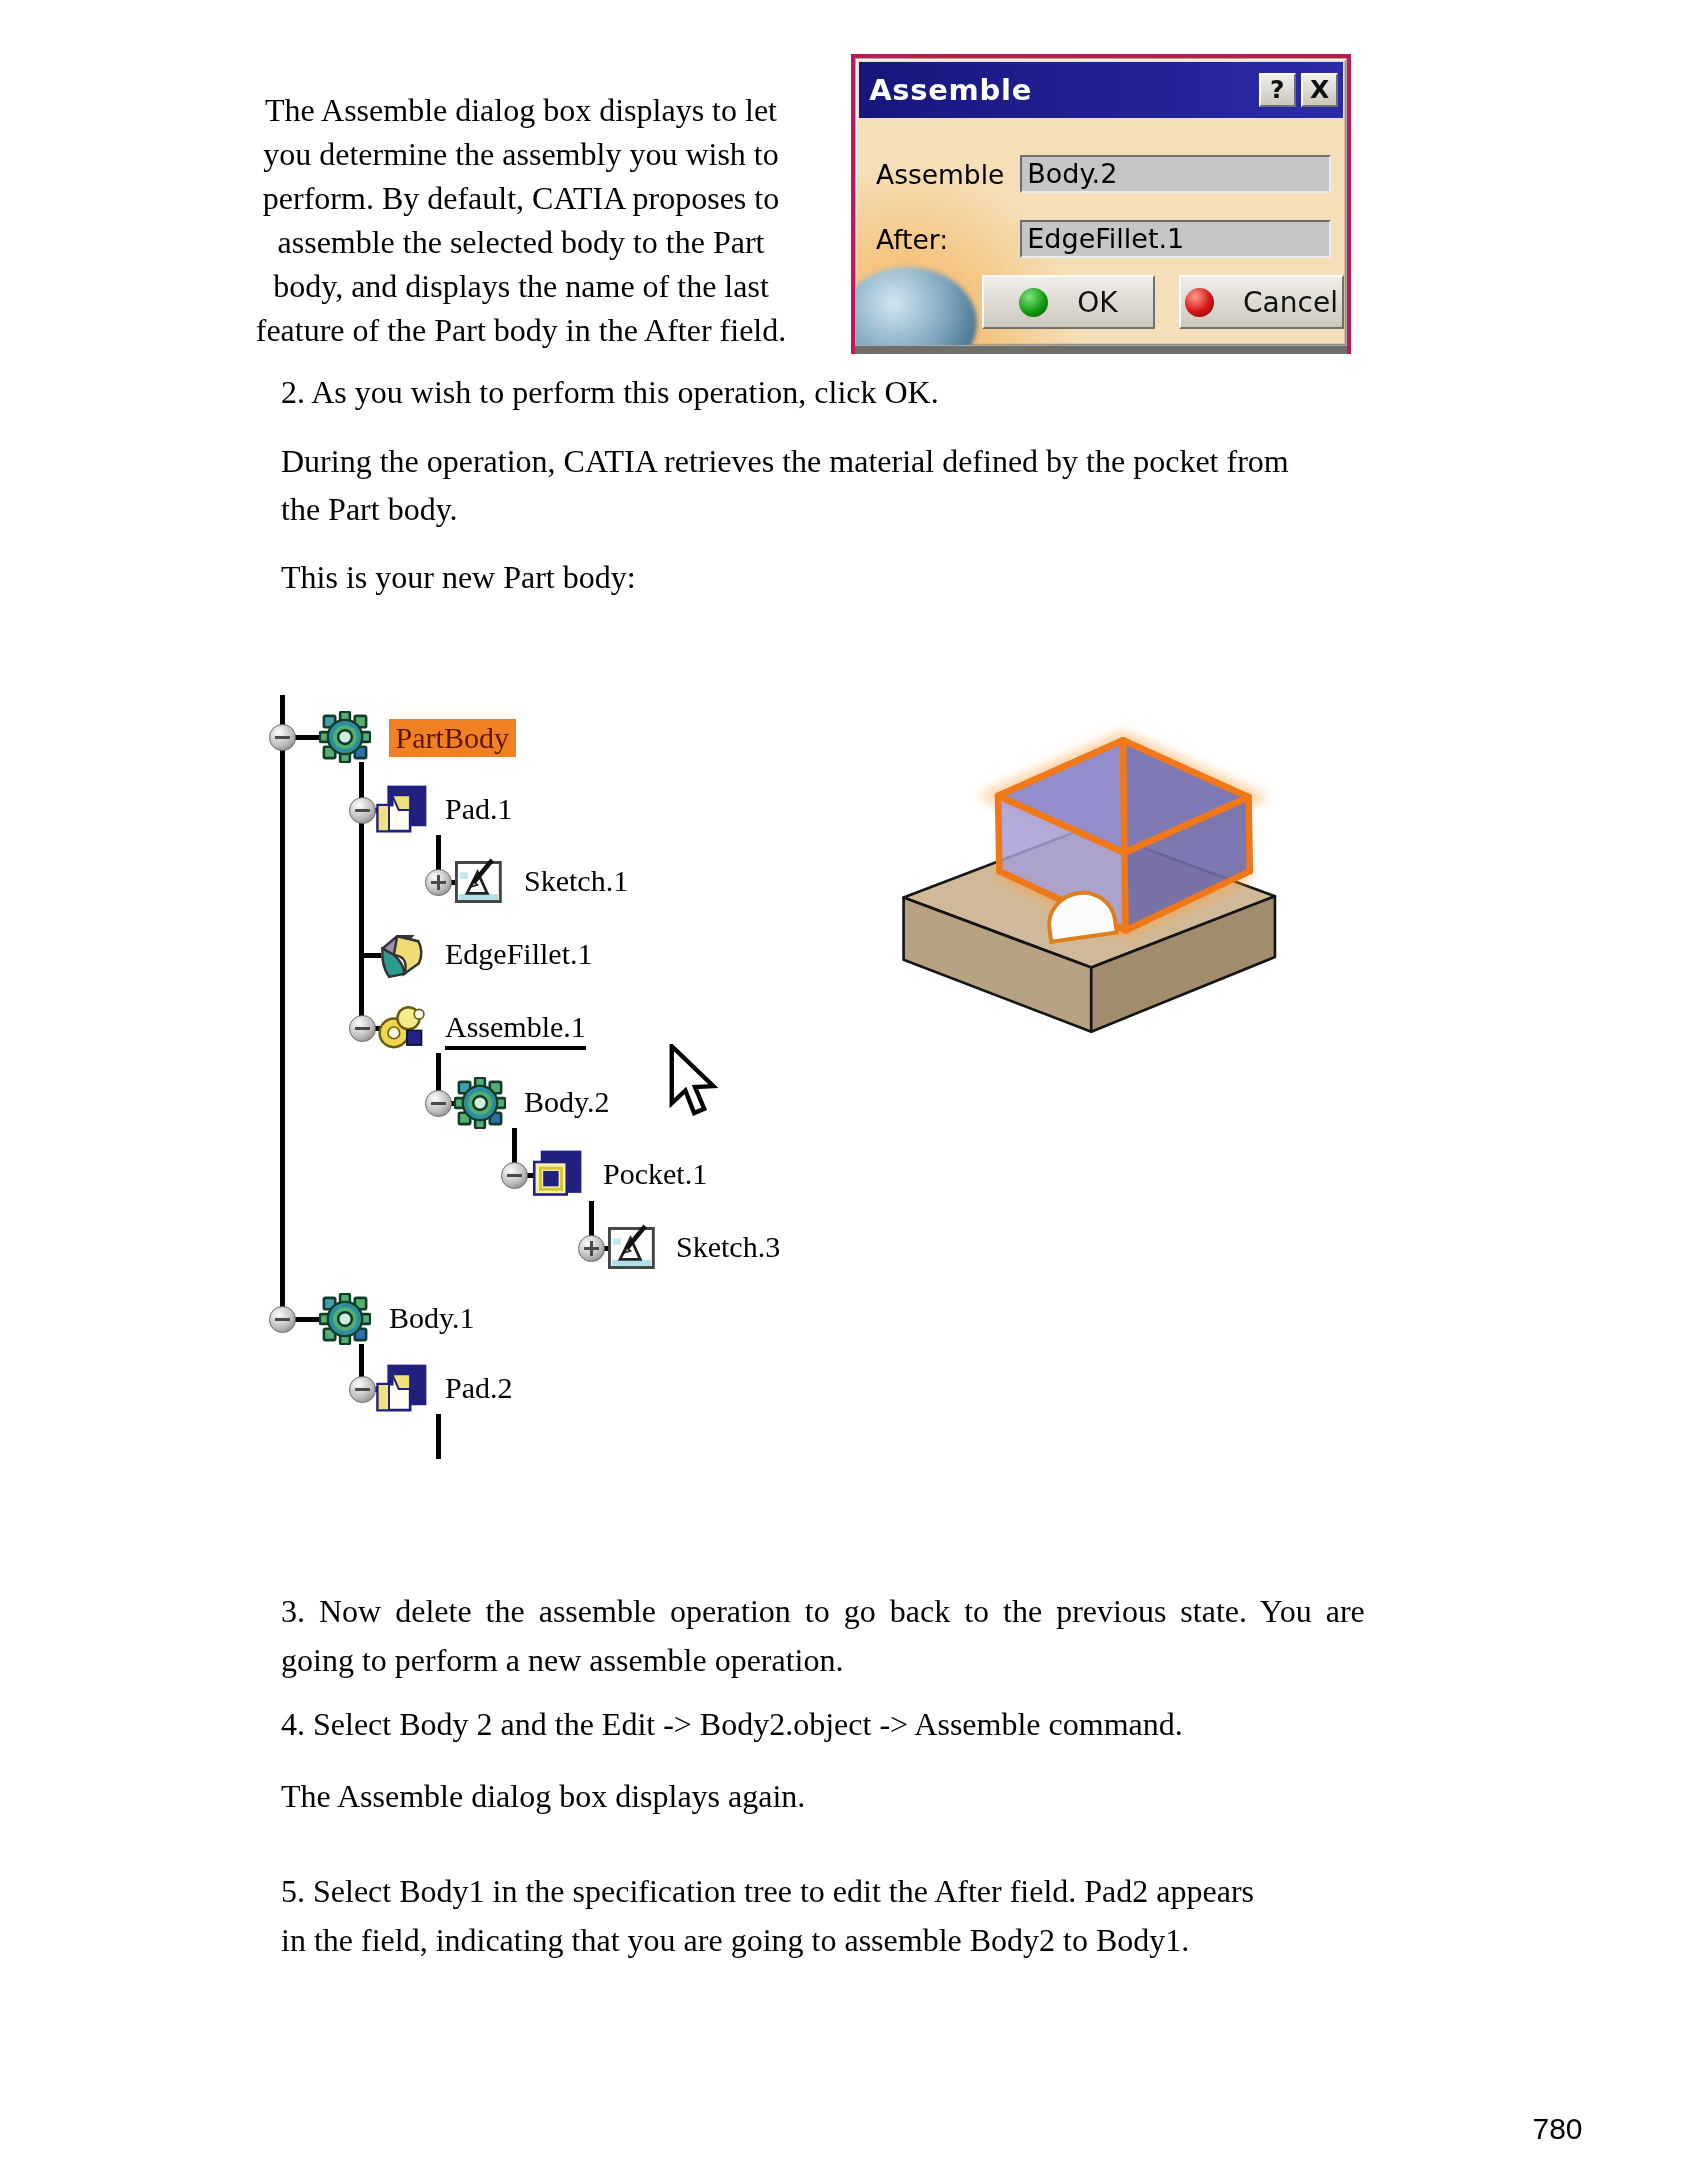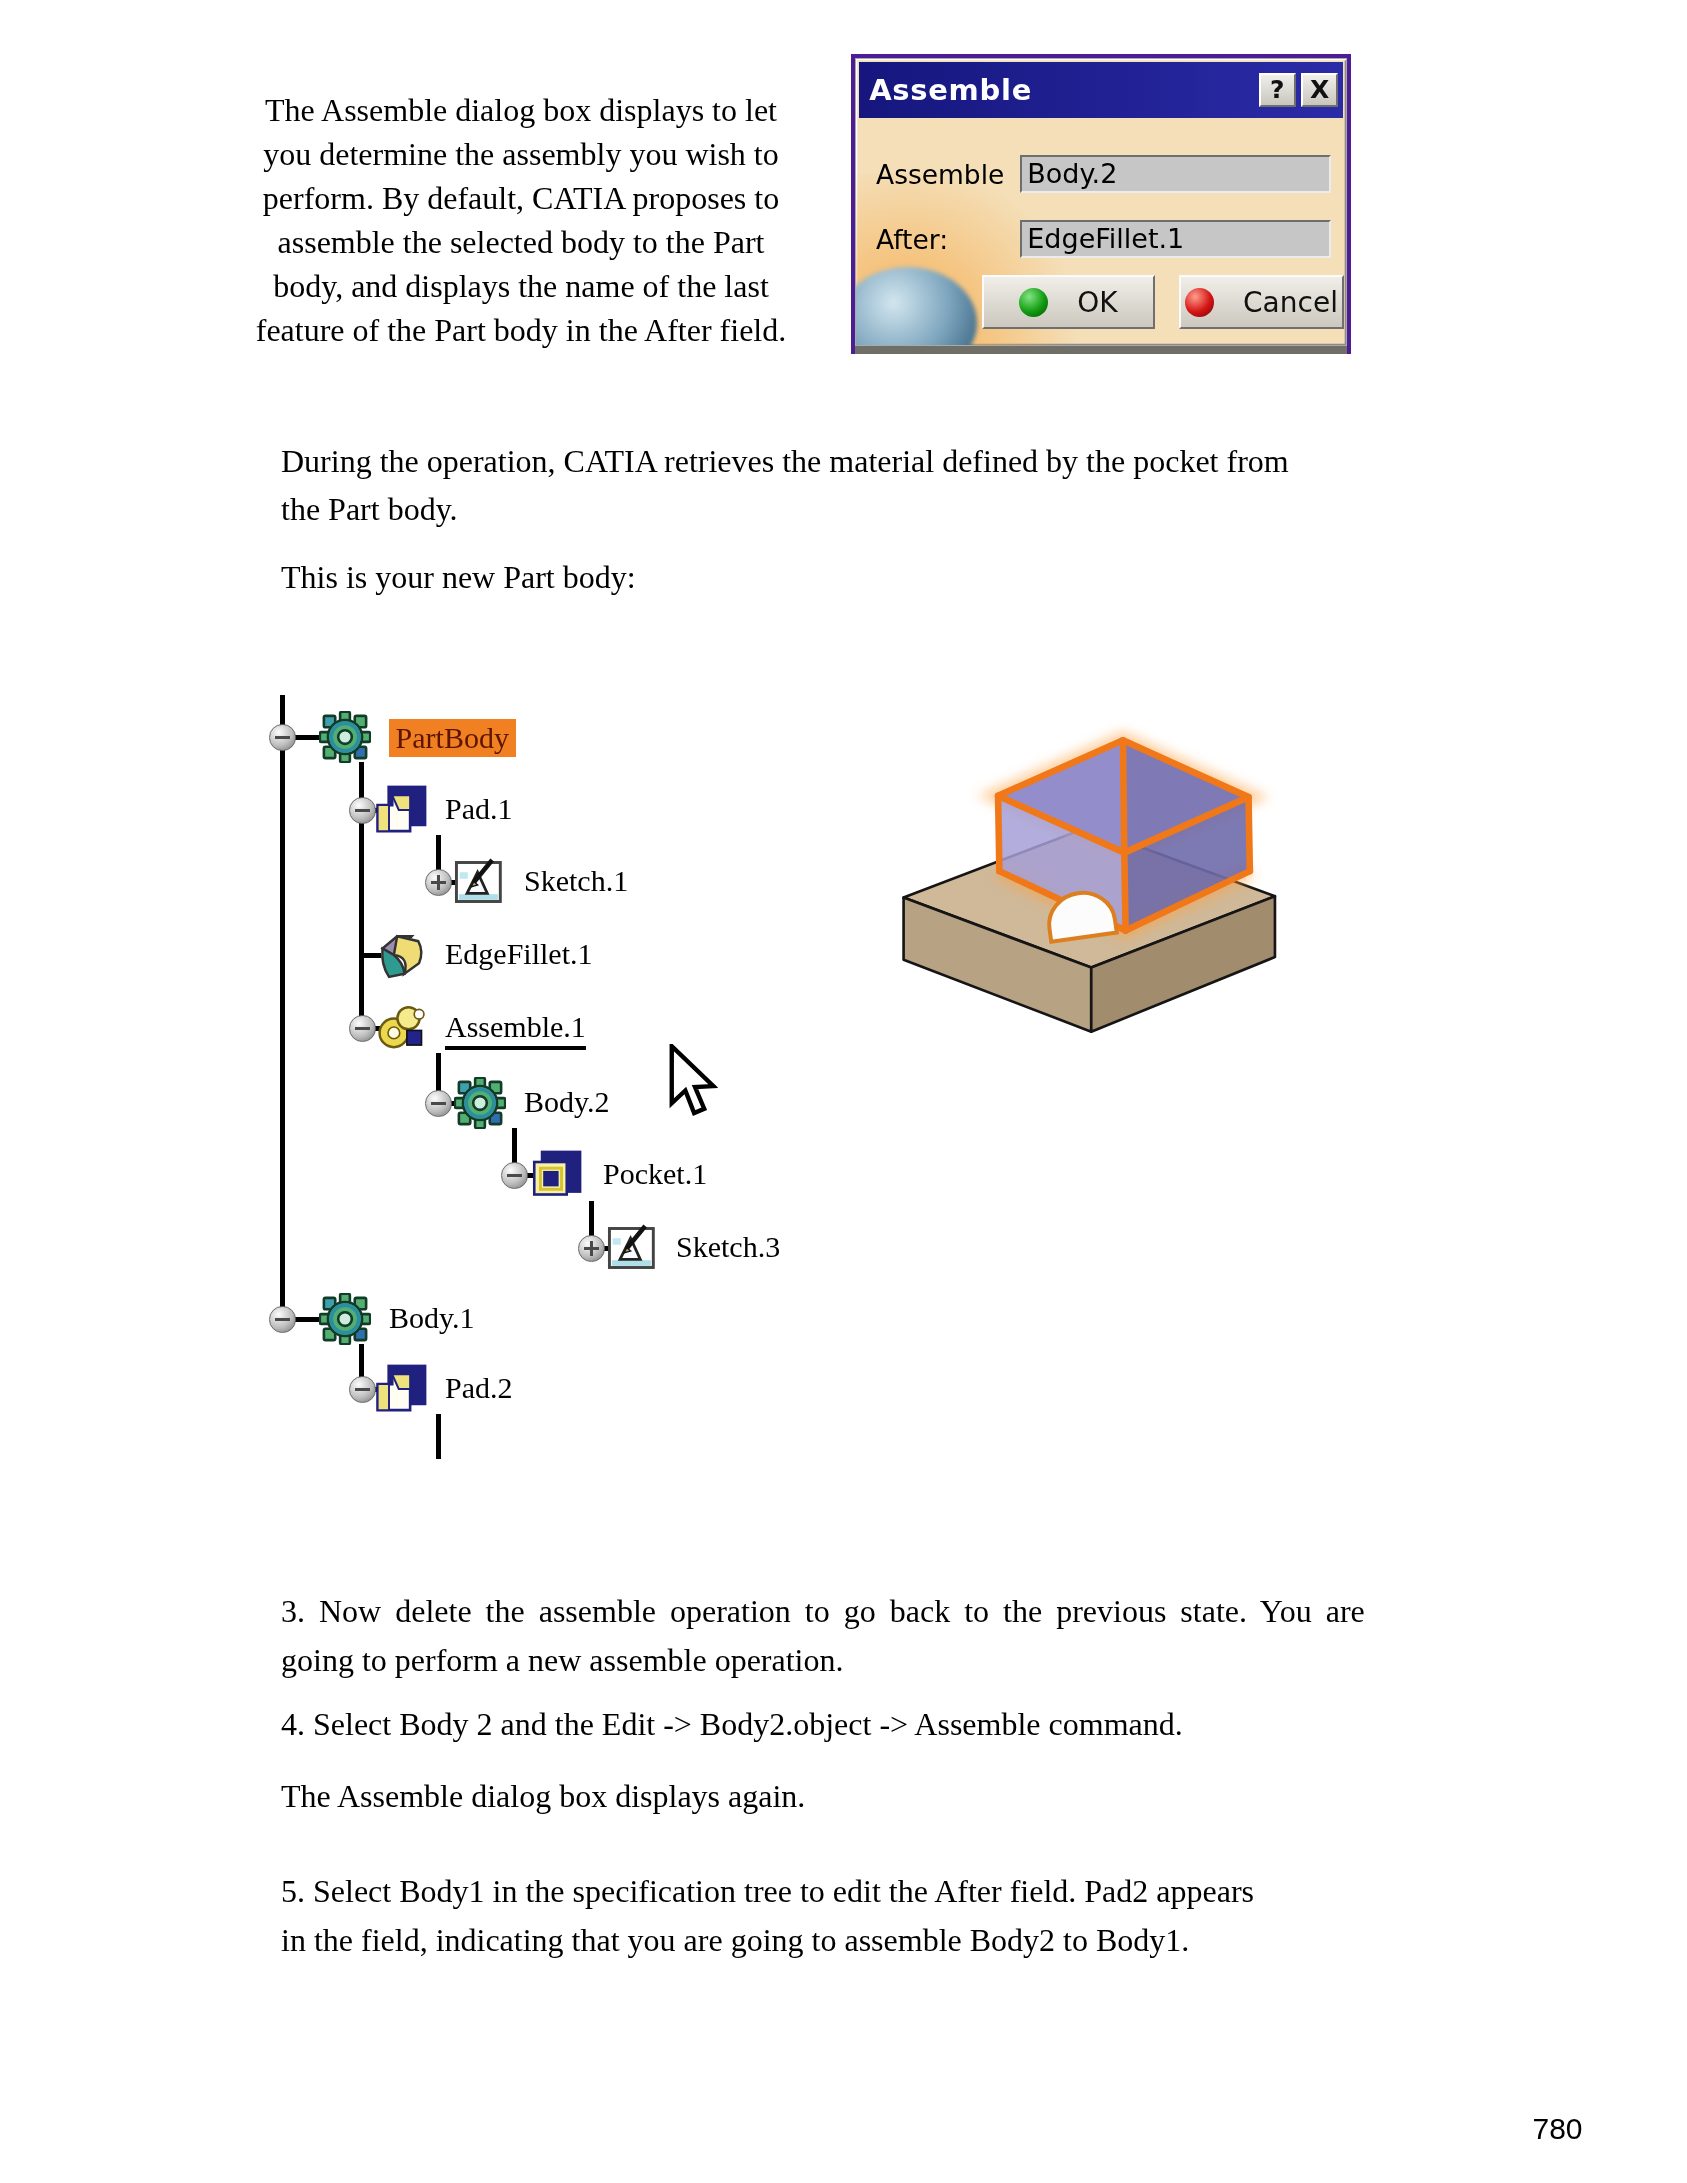--- a/index.html
+++ b/index.html
@@ -15,21 +15,21 @@
   .s3l1    { left:281px; top:1593px; width:1290px; word-spacing:6px; }
   .s3l2    { left:281px; top:1642px; width:1290px; }
   .step4   { left:281px; top:1706px; width:1290px; }
   .dlgagn  { left:281px; top:1778px; width:1290px; }
   .step5   { left:281px; top:1867px; width:1257px; line-height:49px; }
   .pagenum { position:absolute; left:1518px; top:2112px; width:79px; text-align:center;
              font-family:"Liberation Sans", sans-serif; font-size:30px; color:#000; }
 
   
   .shot { position:absolute; left:851px; top:54px; width:500px;
-          background:#4c1d95; padding:4px 4px 0 4px; box-sizing:border-box; }
+          background:#be185d; padding:4px 4px 0 4px; box-sizing:border-box; }
   .shot-bottom { height:8px; background:#6f6f68; }
   .dlg { position:relative; border:1.3px solid #a9a9a9; background:#f4dfb8;
          box-shadow: inset 1.3px 1.3px 0 #ffffff, inset -1.3px -1.3px 0 #8a8a8a;
          font-family:"DejaVu Sans", sans-serif; overflow:hidden; }
   .titlebar { position:relative; height:56px; margin:2.6px; background:linear-gradient(90deg,#16167e,#2b2ba8);
               display:flex; align-items:center; }
   .title { color:#fff; font-size:29px; font-weight:bold; padding-left:10.6px; letter-spacing:0.7px; }
   .tbbtns { margin-left:auto; display:flex; gap:5.3px; padding-right:5.3px; }
   .tbbtn { width:37px; height:34px; background:linear-gradient(180deg,#f0efeb,#c9c6bd);
            border:2px solid; border-color:#ffffff #6f6f6f #6f6f6f #ffffff;
@@ -141,20 +141,21 @@
       </symbol>
     </defs>
   </svg>
 
   <div class="doctext intro">The Assemble dialog box displays to let
 you determine the assembly you wish to
 perform. By default, CATIA proposes to
 assemble the selected body to the Part
 body, and displays the name of the last
 feature of the Part body in the After field.</div>
+  <div class="doctext step2">2. As you wish to perform this operation, click OK.</div>
   <div class="doctext during">During the operation, CATIA retrieves the material defined by the pocket from
 the Part body.</div>
   <div class="doctext newbody">This is your new Part body:</div>
   <div class="doctext s3l1">3. Now delete the assemble operation to go back to the previous state. You are</div>
   <div class="doctext s3l2">going to perform a new assemble operation.</div>
   <div class="doctext step4">4. Select Body 2 and the Edit -&gt; Body2.object -&gt; Assemble command.</div>
   <div class="doctext dlgagn">The Assemble dialog box displays again.</div>
   <div class="doctext step5">5. Select Body1 in the specification tree to edit the After field. Pad2 appears
 in the field, indicating that you are going to assemble Body2 to Body1.</div>
   <div class="pagenum">780</div>

